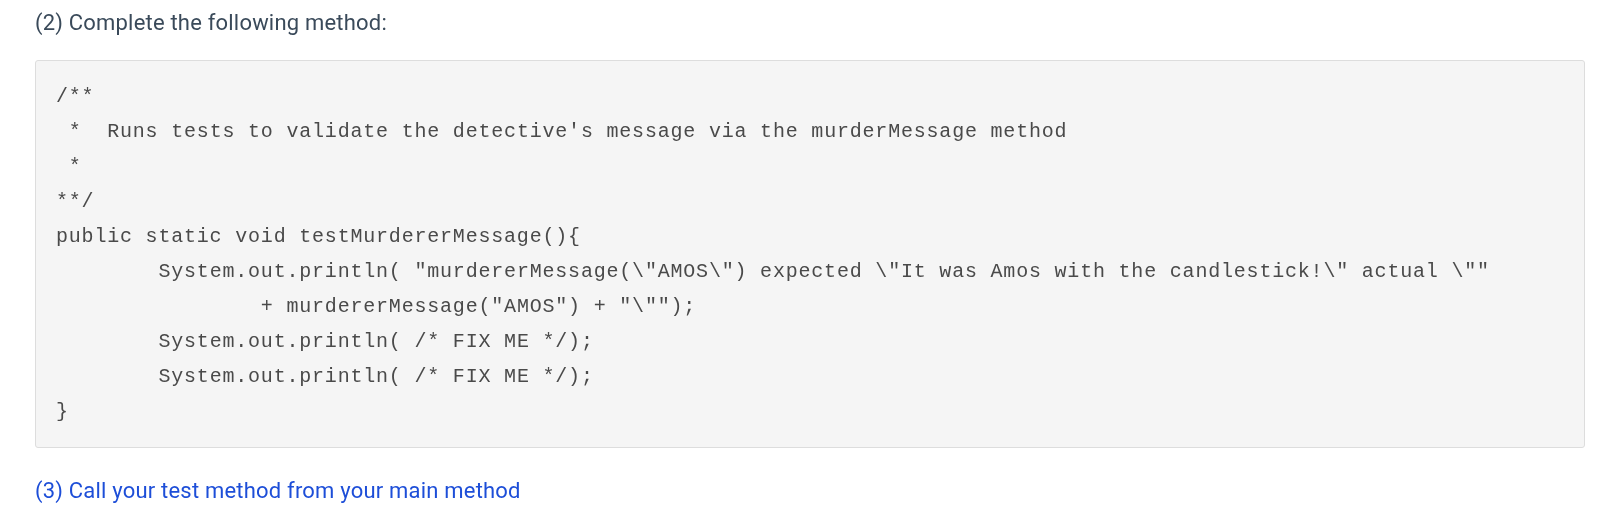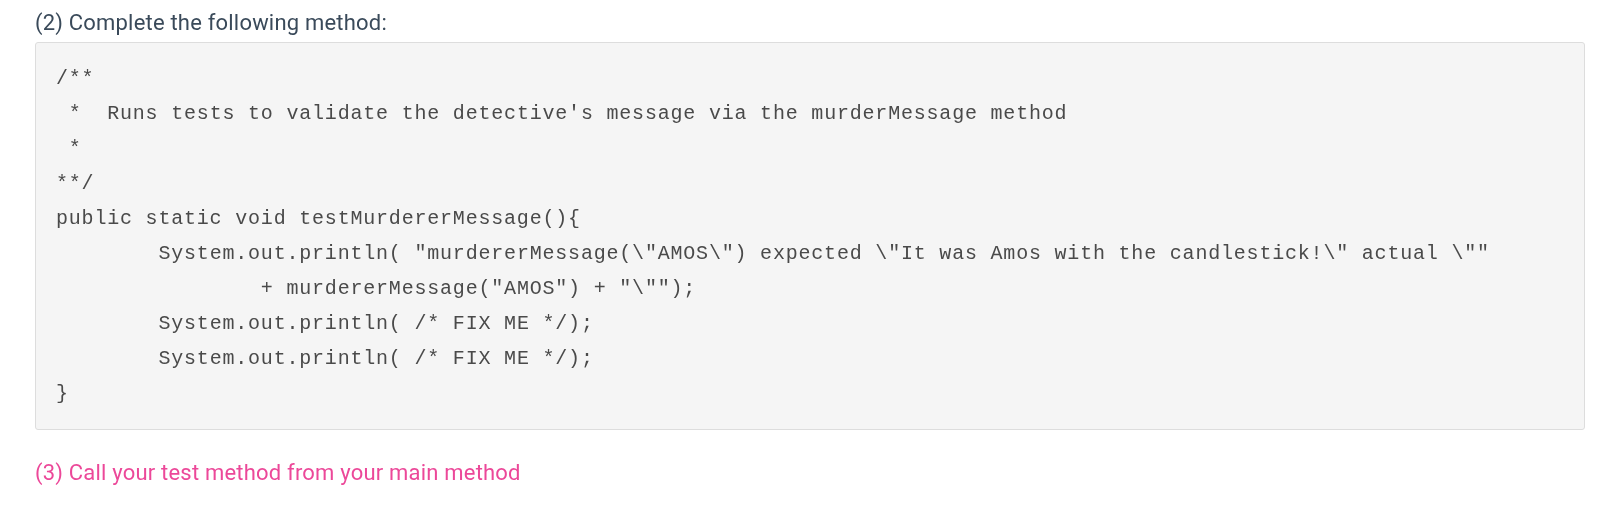--- a/index.html
+++ b/index.html
@@ -11,40 +11,40 @@
       font-family: -apple-system, BlinkMacSystemFont, "Segoe UI", Roboto, Helvetica, Arial, sans-serif;
       padding: 10px 35px 20px 35px;
       color: #333;
       background: #fff;
       width: 1620px;
     }
     .instruction {
       font-size: 22px;
       color: #3a4a5a;
       font-weight: 400;
-      margin-bottom: 7px;
+      margin-bottom: 25px;
       letter-spacing: 0.2px;
     }
     .code-block {
       background: #f5f5f5;
       border: 1px solid #ddd;
       border-radius: 3px;
       padding: 18px 20px 18px 20px;
       font-family: "Courier New", Courier, monospace;
       font-size: 20px;
       line-height: 1.75;
       color: #4a4a4a;
       white-space: pre-wrap;
       word-wrap: break-word;
       letter-spacing: 0.8px;
       margin-bottom: 30px;
     }
     .instruction-bottom {
       font-size: 22px;
-      color: #ec4899;
+      color: #1d4ed8;
       font-weight: 400;
       letter-spacing: 0.2px;
     }
   </style>
 </head>
 <body>
 
 <p class="instruction">(2) Complete the following method:</p>
 
 <pre class="code-block">/**

